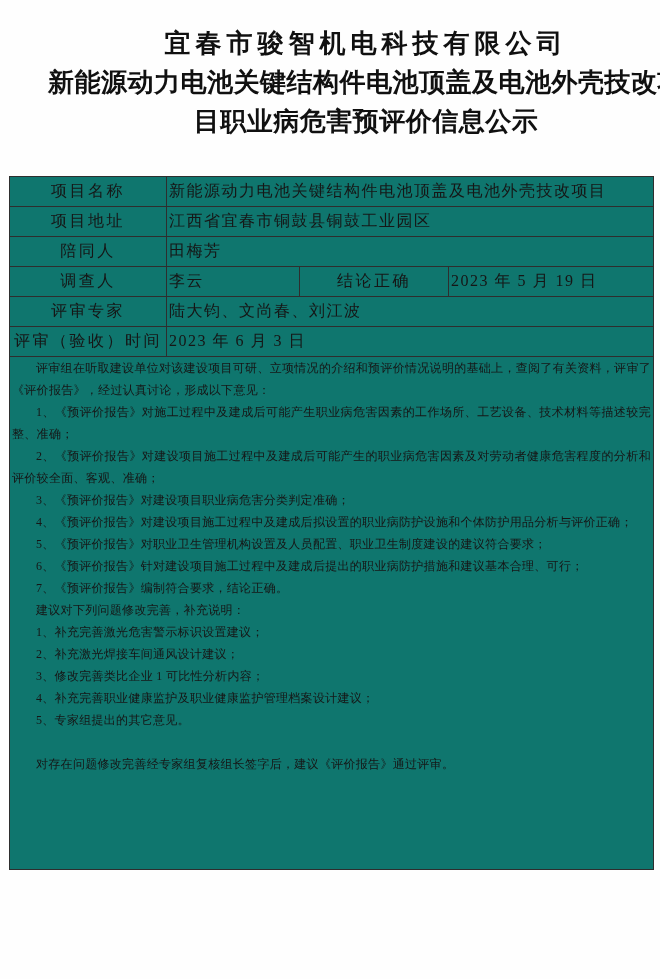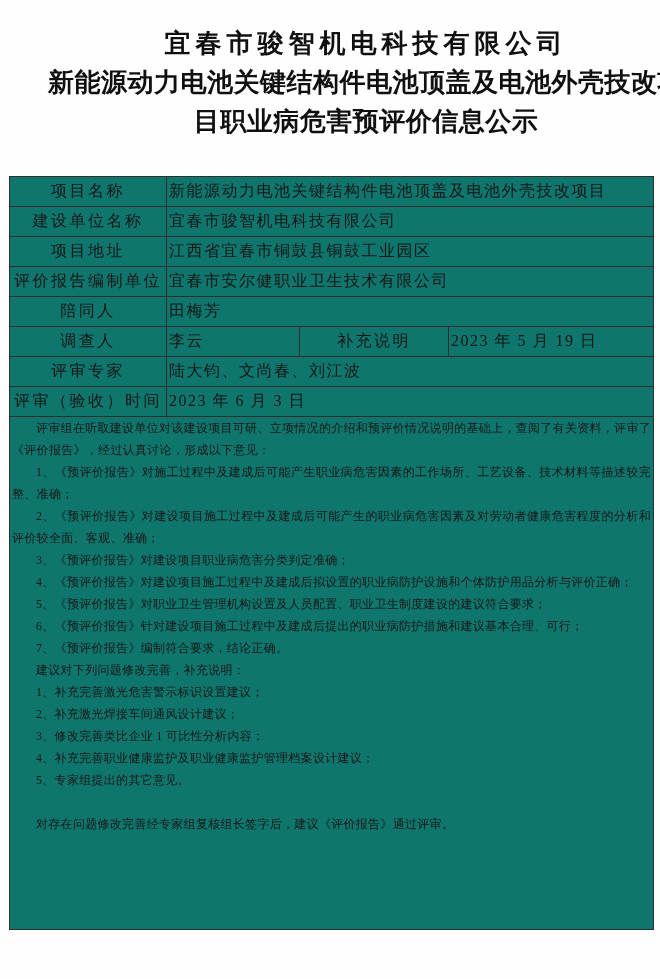--- a/index.html
+++ b/index.html
@@ -87,39 +87,31 @@
         <col style="width:133px">
         <col style="width:149px">
         <col style="width:205px">
     </colgroup>
     <tbody>
       <tr>
         <td class="label">项目名称</td>
         <td class="value" colspan="3">新能源动力电池关键结构件电池顶盖及电池外壳技改项目</td>
       </tr>
       <tr>
-        <td class="label">建设单位名称</td>
-        <td class="value" colspan="3">宜春市骏智机电科技有限公司</td>
-      </tr>
-      <tr>
         <td class="label">项目地址</td>
         <td class="value" colspan="3">江西省宜春市铜鼓县铜鼓工业园区</td>
-      </tr>
-      <tr>
-        <td class="label">评价报告编制单位</td>
-        <td class="value" colspan="3">宜春市安尔健职业卫生技术有限公司</td>
       </tr>
       <tr>
         <td class="label">陪同人</td>
         <td class="value" colspan="3">田梅芳</td>
       </tr>
       <tr>
         <td class="label">调查人</td>
         <td class="value">李云</td>
-        <td class="label">补充说明</td>
+        <td class="label">结论正确</td>
         <td class="value">2023 年 5 月 19 日</td>
       </tr>
       <tr>
         <td class="label">评审专家</td>
         <td class="value" colspan="3">陆大钧、文尚春、刘江波</td>
       </tr>
       <tr>
         <td class="label">评审（验收）时间</td>
         <td class="value" colspan="3">2023 年 6 月 3 日</td>
       </tr>

